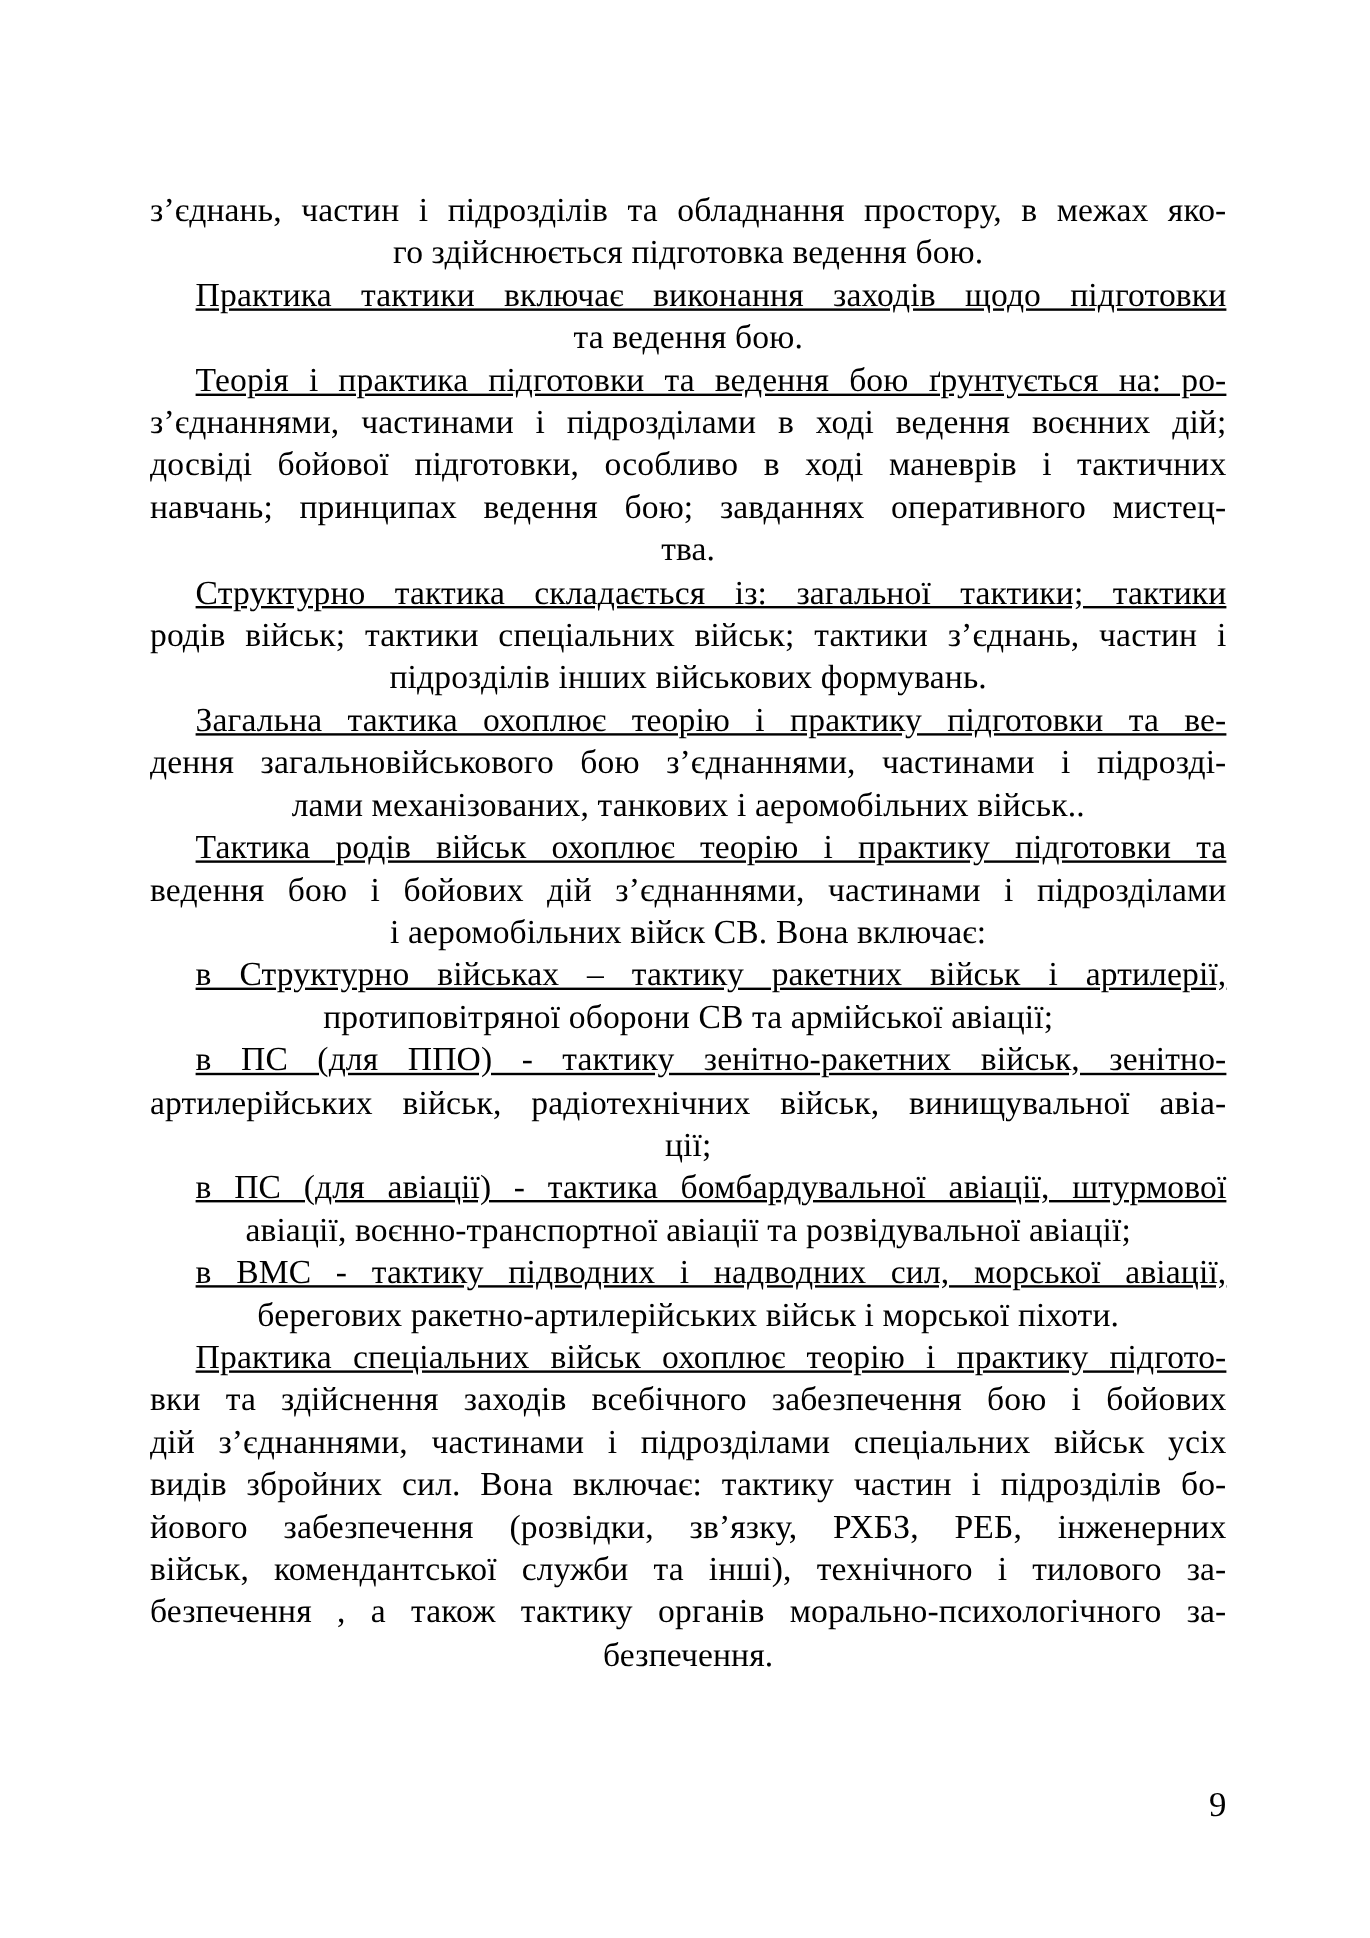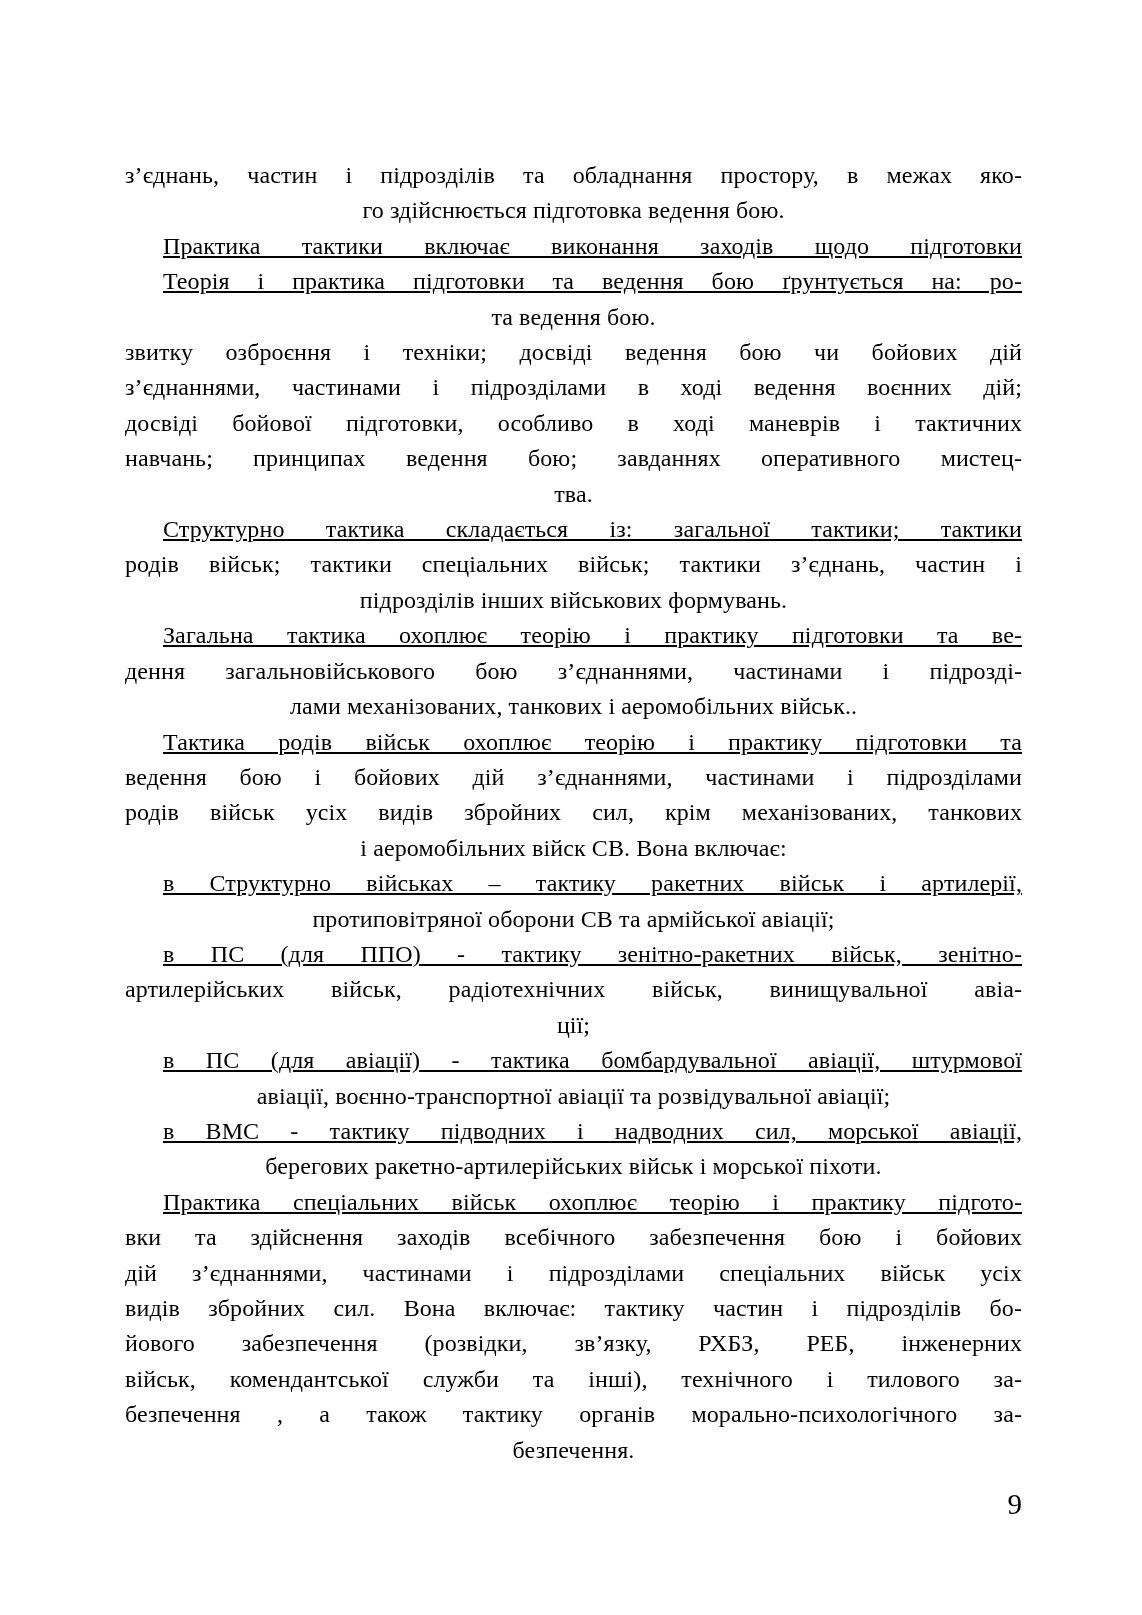--- a/index.html
+++ b/index.html
@@ -14,21 +14,21 @@
     background: #ffffff;
     overflow: hidden;
     color: #000000;
     font-family: "Liberation Serif", "DejaVu Serif", serif;
   }
   .text-block {
     position: absolute;
     left: 125px;
     top: 158px;
     width: 897px;
-    font-size: 24px;
+    font-size: 28px;
     line-height: 35.4px;
     letter-spacing: 0.1px;
   }
   .line {
     text-align: center;
     white-space: normal;
   }
   .line.j {
     text-align: justify;
     text-align-last: justify;
@@ -48,36 +48,34 @@
   }
 </style>
 </head>
 <body>
 
 <div class="sheet">
   <div class="text-block">
       <div class="line j">з’єднань, частин і підрозділів та обладнання простору, в межах яко-</div>
       <div class="line">го здійснюється підготовка ведення бою.</div>
       <div class="line j ind">Практика тактики включає виконання заходів щодо підготовки</div>
+      <div class="line">та ведення бою.</div>
       <div class="line j ind">Теорія і практика підготовки та ведення бою ґрунтується на: ро-</div>
-      <div class="line">та ведення бою.</div>
-      <div class="line j">звитку озброєння і техніки; досвіді ведення бою чи бойових дій</div>
       <div class="line j">з’єднаннями, частинами і підрозділами в ході ведення воєнних дій;</div>
       <div class="line j">досвіді бойової підготовки, особливо в ході маневрів і тактичних</div>
       <div class="line j">навчань; принципах ведення бою; завданнях оперативного мистец-</div>
       <div class="line">тва.</div>
       <div class="line j ind">Структурно тактика складається із: загальної тактики; тактики</div>
       <div class="line j">родів військ; тактики спеціальних військ; тактики з’єднань, частин і</div>
       <div class="line">підрозділів інших військових формувань.</div>
       <div class="line j ind">Загальна тактика охоплює теорію і практику підготовки та ве-</div>
       <div class="line j">дення загальновійськового бою з’єднаннями, частинами і підрозді-</div>
       <div class="line">лами механізованих, танкових і аеромобільних військ..</div>
       <div class="line j ind">Тактика родів військ охоплює теорію і практику підготовки та</div>
       <div class="line j">ведення бою і бойових дій з’єднаннями, частинами і підрозділами</div>
-      <div class="line j">родів військ усіх видів збройних сил, крім механізованих, танкових</div>
       <div class="line">і аеромобільних війск СВ. Вона включає:</div>
       <div class="line j ind">в Структурно військах – тактику ракетних військ і артилерії,</div>
       <div class="line">протиповітряної оборони СВ та армійської авіації;</div>
       <div class="line j ind">в ПС (для ППО) - тактику зенітно-ракетних військ, зенітно-</div>
       <div class="line j">артилерійських військ, радіотехнічних військ, винищувальної авіа-</div>
       <div class="line">ції;</div>
       <div class="line j ind">в ПС (для авіації) - тактика бомбардувальної авіації, штурмової</div>
       <div class="line">авіації, воєнно-транспортної авіації та розвідувальної авіації;</div>
       <div class="line j ind">в ВМС - тактику підводних і надводних сил, морської авіації,</div>
       <div class="line">берегових ракетно-артилерійських військ і морської піхоти.</div>

